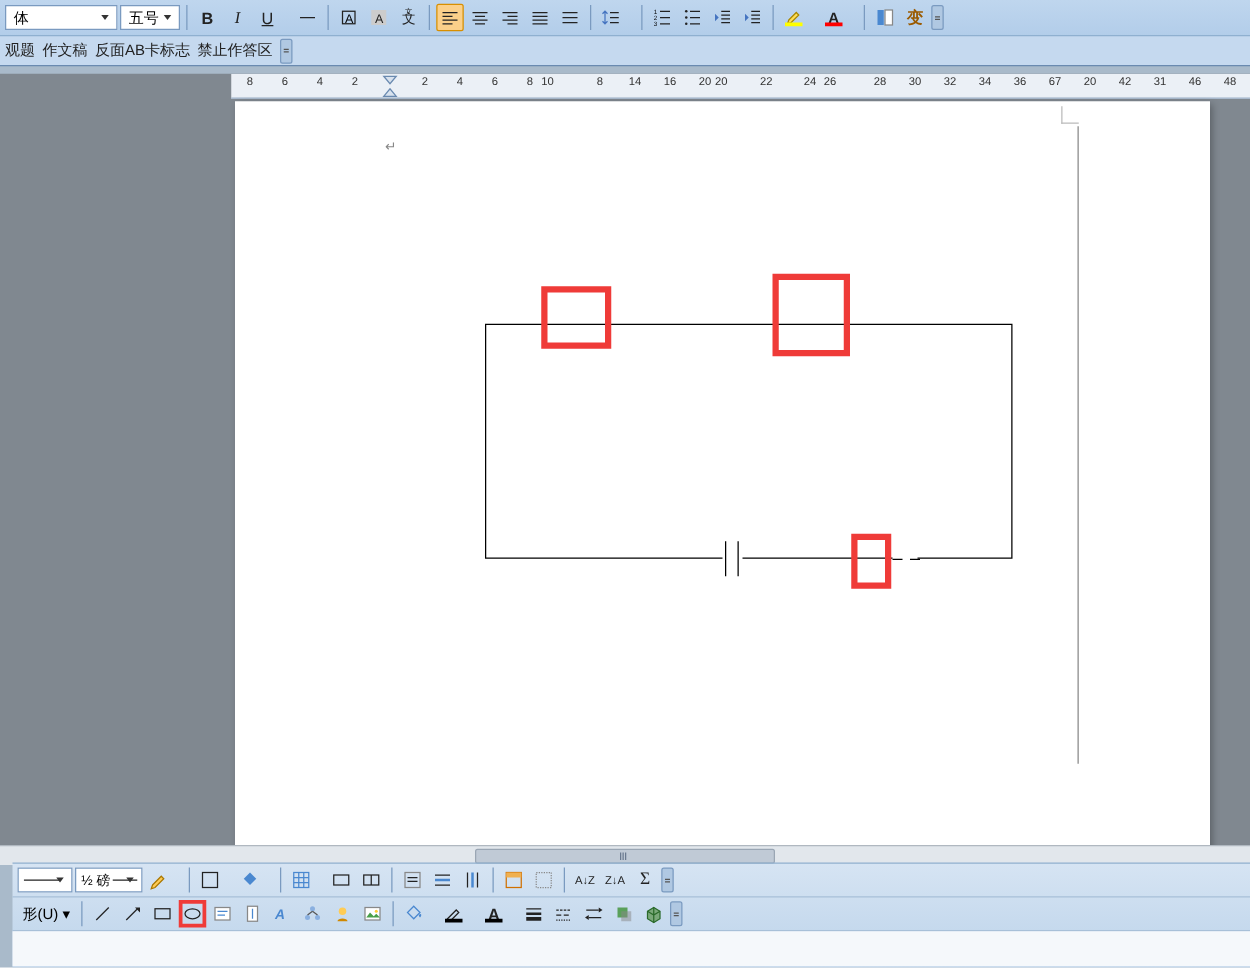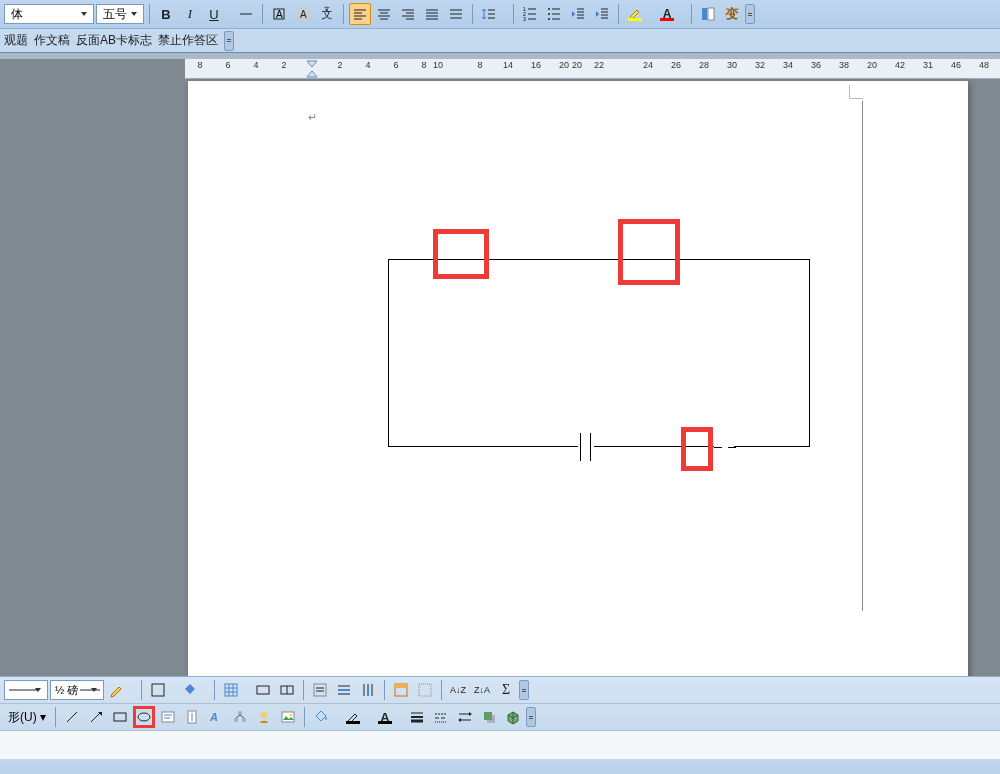--- a/index.html
+++ b/index.html
@@ -223,24 +223,24 @@
     width: 8px;
     height: 6px;
     display: flex;
     gap: 1px;
   }
   .h-scroll-grip span { width: 1px; background: #6a7a90; }
 
   
   .bottom-toolbars {
     position: absolute;
-    left: 0;
+    left: 10px;
     right: 0;
     bottom: 0;
-    height: 98px;
+    height: 84px;
     background: linear-gradient(to bottom, #d6e4f3 0%, #bcd3ea 100%);
     border-top: 1px solid #8fb0d0;
   }
 
   .bottom-toolbars .toolbar-row {
     height: 27px;
     border-bottom: 1px solid #a8c0d8;
   }
   .bottom-toolbars .toolbar-row.last {
     border-bottom: none;
@@ -465,29 +465,29 @@
     <span class="ruler-label" style="left:155px">2</span>
     <span class="ruler-label" style="left:183px">4</span>
     <span class="ruler-label" style="left:211px">6</span>
     <span class="ruler-label" style="left:239px">8</span>
     <span class="ruler-label" style="left:253px">10</span>
     <span class="ruler-label" style="left:295px">8</span>
     <span class="ruler-label" style="left:323px">14</span>
     <span class="ruler-label" style="left:351px">16</span>
     <span class="ruler-label" style="left:379px">20</span>
     <span class="ruler-label" style="left:392px">20</span>
-    <span class="ruler-label" style="left:414px">22</span>
+    <span class="ruler-label" style="left:428px">22</span>
     <span class="ruler-label" style="left:463px">24</span>
-    <span class="ruler-label" style="left:491px">26</span>
+    <span class="ruler-label" style="left:479px">26</span>
     <span class="ruler-label" style="left:519px">28</span>
     <span class="ruler-label" style="left:547px">30</span>
     <span class="ruler-label" style="left:575px">32</span>
     <span class="ruler-label" style="left:603px">34</span>
     <span class="ruler-label" style="left:631px">36</span>
-    <span class="ruler-label" style="left:659px">38</span>
+    <span class="ruler-label" style="left:659px">67</span>
     <span class="ruler-label" style="left:687px">20</span>
     <span class="ruler-label" style="left:715px">42</span>
     <span class="ruler-label" style="left:743px">31</span>
     <span class="ruler-label" style="left:771px">46</span>
     <span class="ruler-label" style="left:799px">48</span>
   </div>
 
   <div class="page">
     <div class="margin-mark-tr"></div>
     <div class="margin-line-right"></div>

